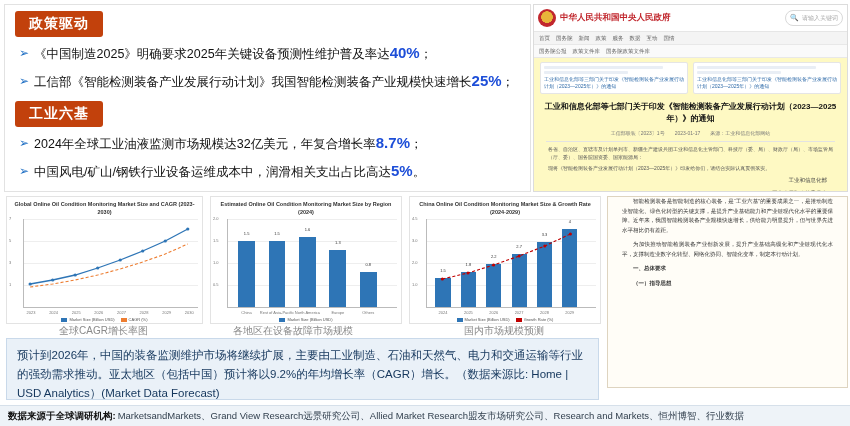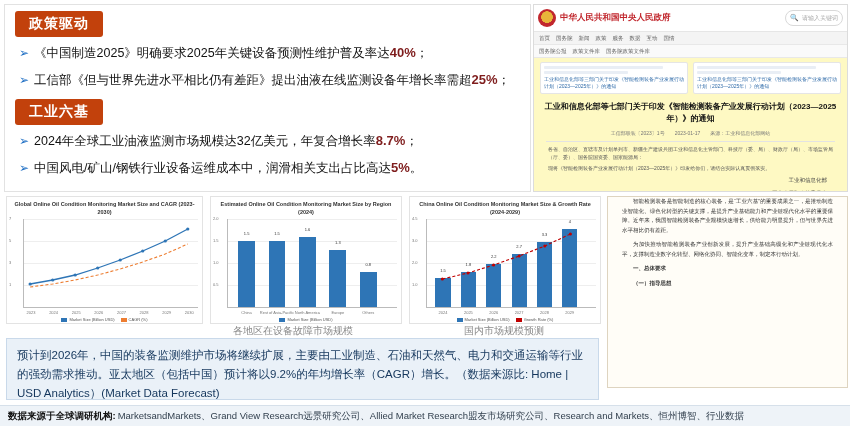--- a/index.html
+++ b/index.html
@@ -26,21 +26,21 @@
   }
   .head-wrap{padding:6px 0 0 10px;}
   .bullets{margin:6px 0 0 0;padding:0 10px 0 14px;}
   .bullet{
     display:flex;align-items:flex-start;
     font-size:12.5px;line-height:20px;margin-bottom:7px;color:#111;
   }
   .bullet .mark{
     color:#1f6fc4;font-size:12px;margin-right:5px;flex:0 0 auto;line-height:20px;
   }
-  .hl{color:#7f1d1d;font-weight:bold;font-size:13px;}
+  .hl{color:#1d4ed8;font-weight:bold;font-size:15px;}
   .bullet .txt{flex:1 1 auto;}
 
   
   .gov{
     position:absolute;left:533px;top:4px;width:313px;height:186px;
     background:#fef9c3;border:1px solid #dcdcdc;overflow:hidden;
   }
   .gov-bar{
     height:26px;background:#ffffff;border-bottom:1px solid #e6e6e6;
     display:flex;align-items:center;padding:0 4px;gap:4px;
@@ -151,21 +151,21 @@
     <div class="bullets">
       <div class="bullet">
         <span class="mark">➢</span>
         <span class="txt">
           <span>《中国制造2025》明确要求2025年关键设备预测性维护普及率达</span><span class="hl">40%</span><span>；</span>
         </span>
       </div>
       <div class="bullet">
         <span class="mark">➢</span>
         <span class="txt">
-          <span>工信部《但与世界先进水平相比仍有差距》提出油液在线监测设备年增长率需超</span><span class="hl">25%</span><span>；</span>
+          <span>工信部《智能检测装备产业发展行动计划》我国智能检测装备产业规模快速增长</span><span class="hl">25%</span><span>；</span>
         </span>
       </div>
     </div>
 
     <div class="head-wrap" style="padding-top:2px">
       <div class="sec-head">工业六基</div>
     </div>
     <div class="bullets">
       <div class="bullet">
         <span class="mark">➢</span>
@@ -260,20 +260,21 @@
       <div class="xlab" style="left:56%">2027</div>
       <div class="xlab" style="left:69%">2028</div>
       <div class="xlab" style="left:82%">2029</div>
       <div class="xlab" style="left:95%">2030</div>
     </div>
     <div class="legend">
       <span><i style="background:#2e75b6"></i><span>Market Size (Billion USD)</span></span>
       <span><i style="background:#ed7d31"></i><span>CAGR (%)</span></span>
     </div>
   </div>
+  <div class="chart-cap cap-1">全球CAGR增长率图</div>
 
   <div class="chart-box chart-2">
     <div class="ch-title">Estimated Online Oil Condition Monitoring Market Size by Region (2024)</div>
     <div class="plot">
       <div class="gridline" style="top:0"></div>
       <div class="gridline" style="top:22px"></div>
       <div class="gridline" style="top:44px"></div>
       <div class="gridline" style="top:66px"></div>
       <div class="ylab" style="top:0">2.0</div>
       <div class="ylab" style="top:22px">1.5</div>

